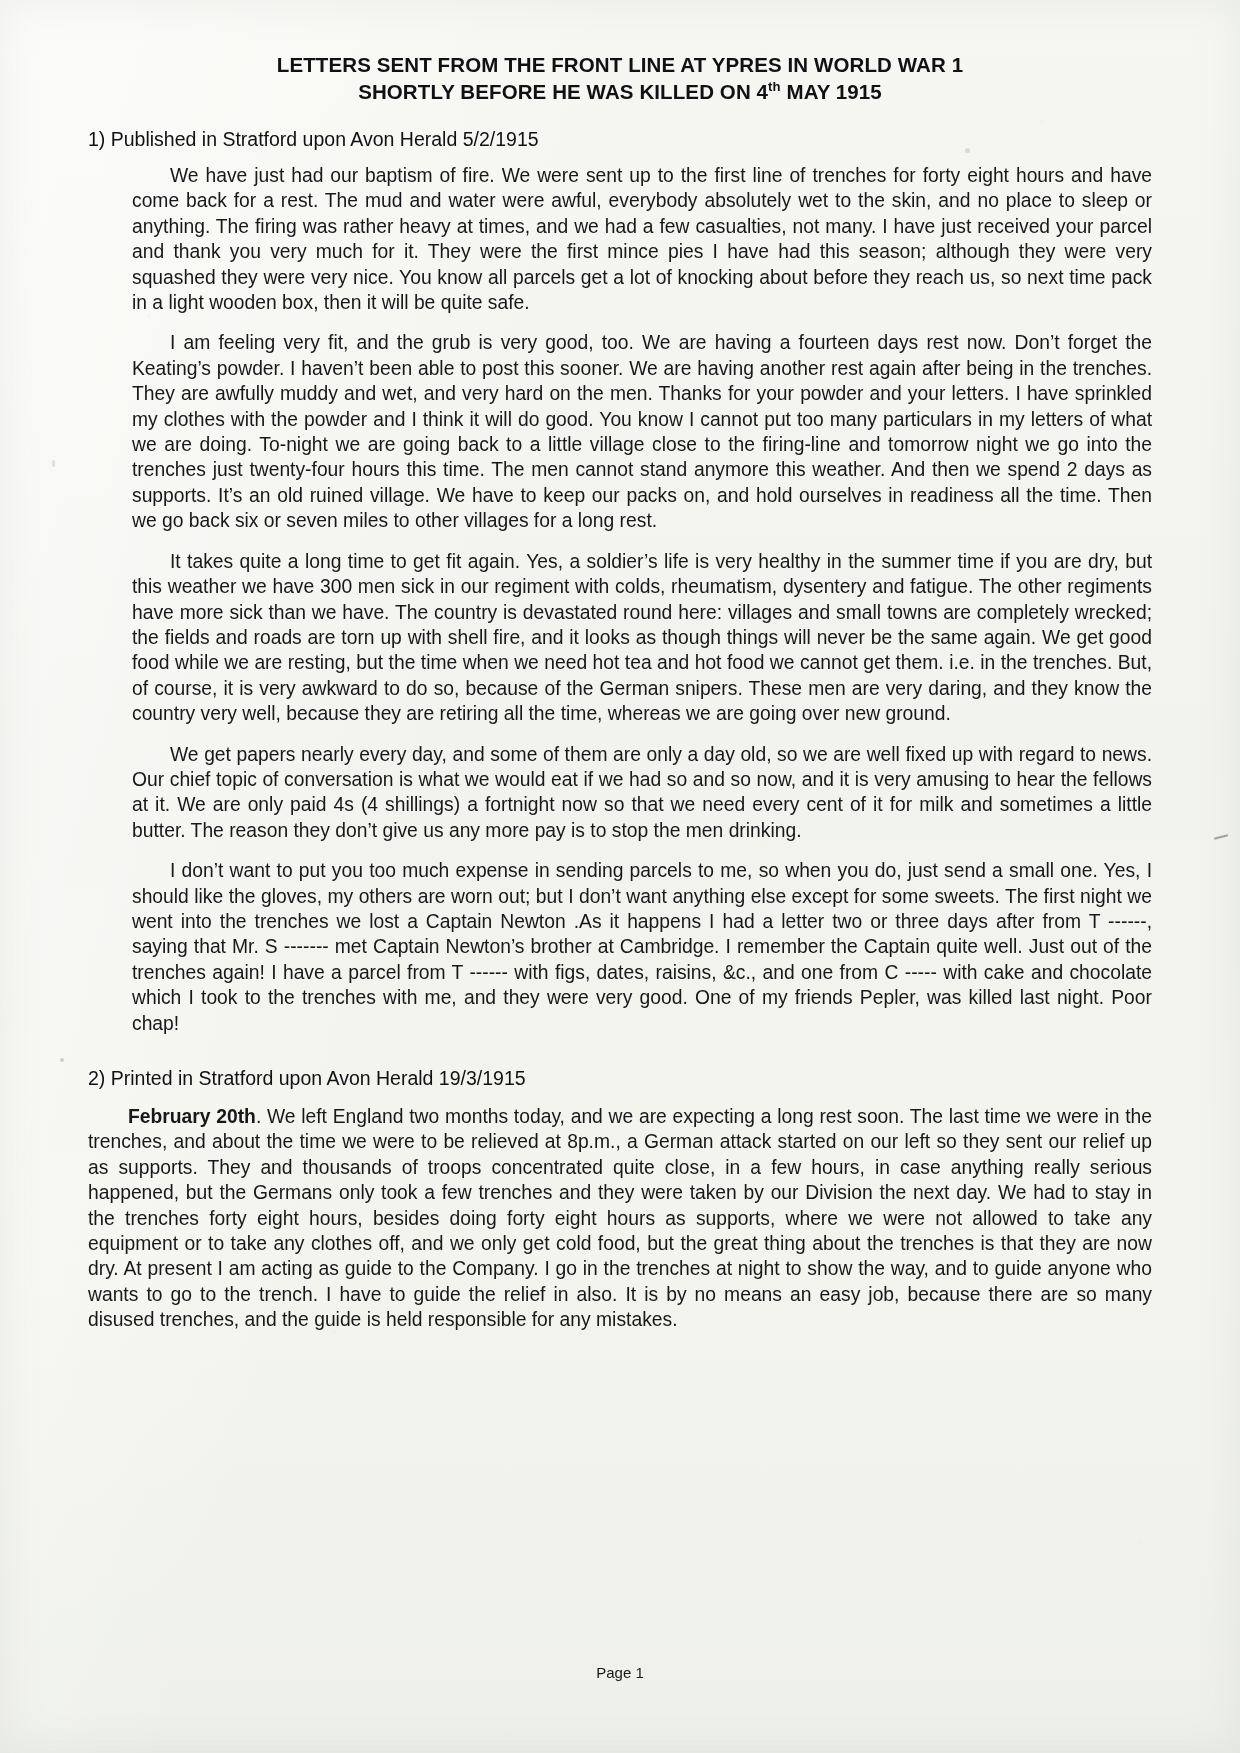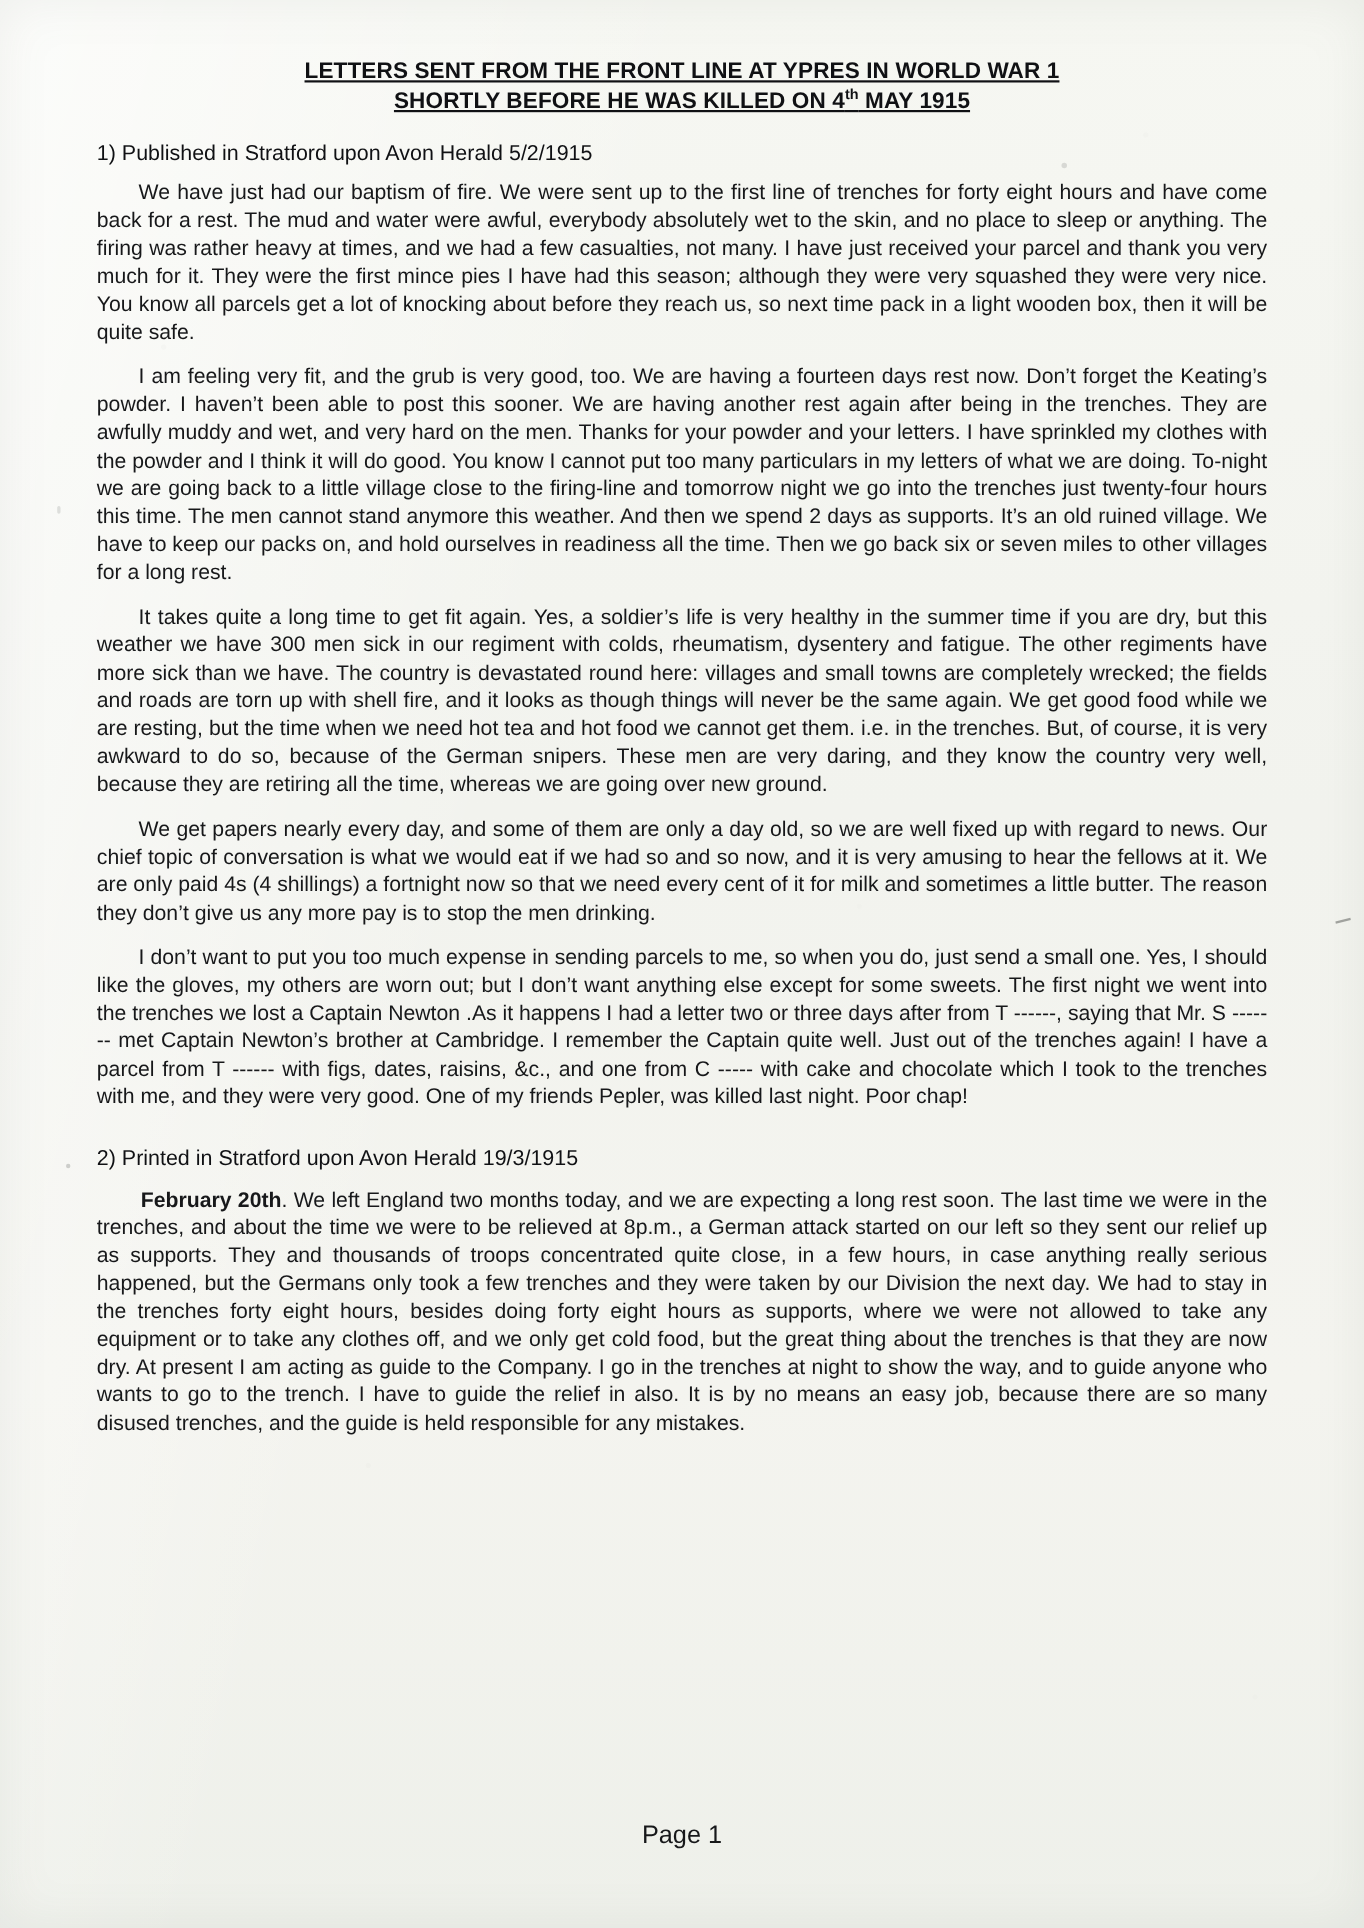--- a/index.html
+++ b/index.html
@@ -51,21 +51,20 @@
     font-weight: bold;
     font-size: 20.5px;
     line-height: 26.5px;
     letter-spacing: 0.1px;
     margin: 0 0 0 0;
     color: #101114;
   }
   .doc-title .tl {
     display: block;
     white-space: nowrap;
-    text-decoration: underline;
   }
   .doc-title sup {
     font-size: 0.64em;
     vertical-align: super;
     line-height: 0;
     margin-top: 24px;
   }
   .section-heading {
     font-weight: normal;
     font-size: 19.5px;
@@ -81,35 +80,36 @@
     margin: 0 0 15px 0;
     font-size: 19.3px;
     line-height: 25.4px;
     text-align: justify;
     text-justify: inter-word;
     color: #17181a;
     hyphens: none;
   }
   p.body.indent {
     text-indent: 38px;
+    margin-left: 44px;
   }
   p.body.last {
     margin-bottom: 0;
   }
   p.body b {
     font-weight: bold;
     margin-left: 40px;
   }
   .page-footer {
     position: absolute;
     left: 0;
     right: 0;
     bottom: 72px;
     text-align: center;
-    font-size: 23px;
+    font-size: 15px;
     color: #17181a;
   }
   .scan-mark {
     position: absolute;
     background: rgba(60,62,60,0.30);
     pointer-events: none;
   }
   .mark-right-tick {
     right: 12px;
     top: 836px;

